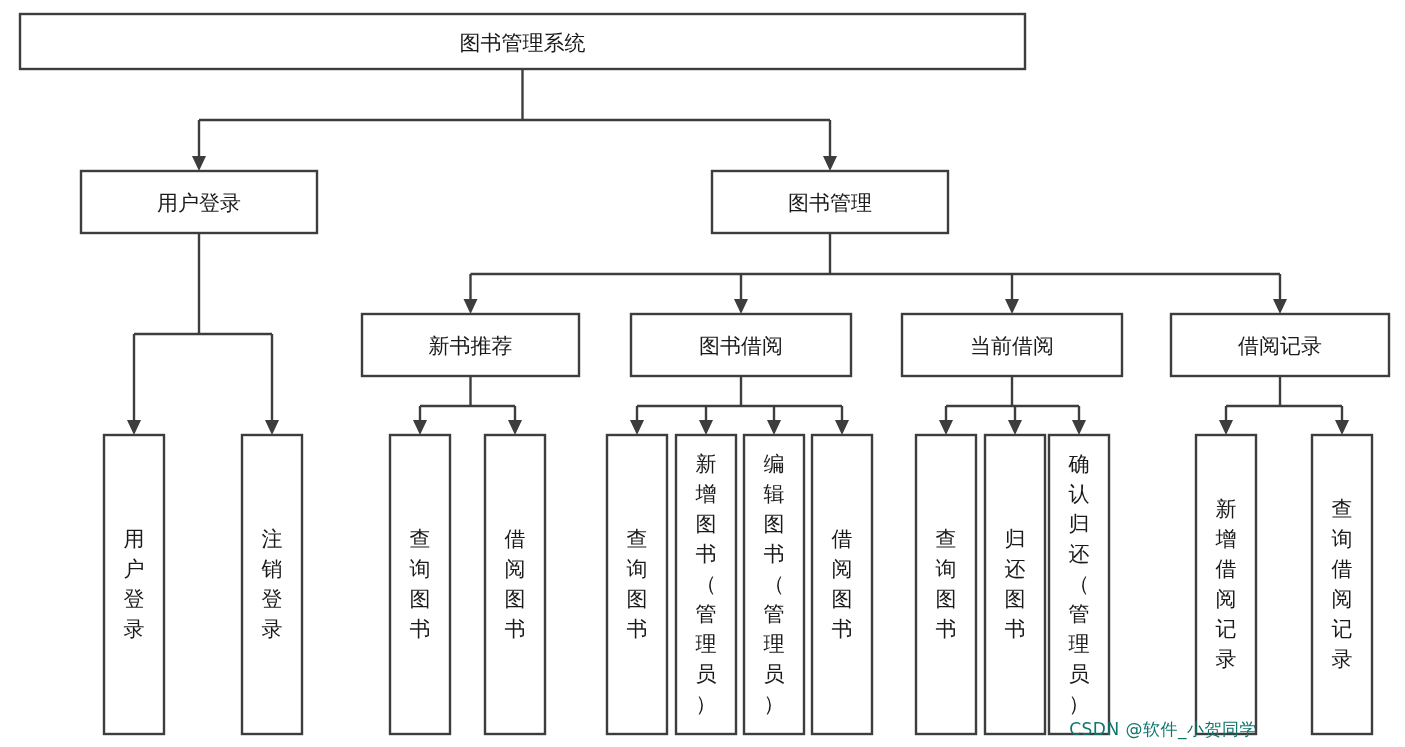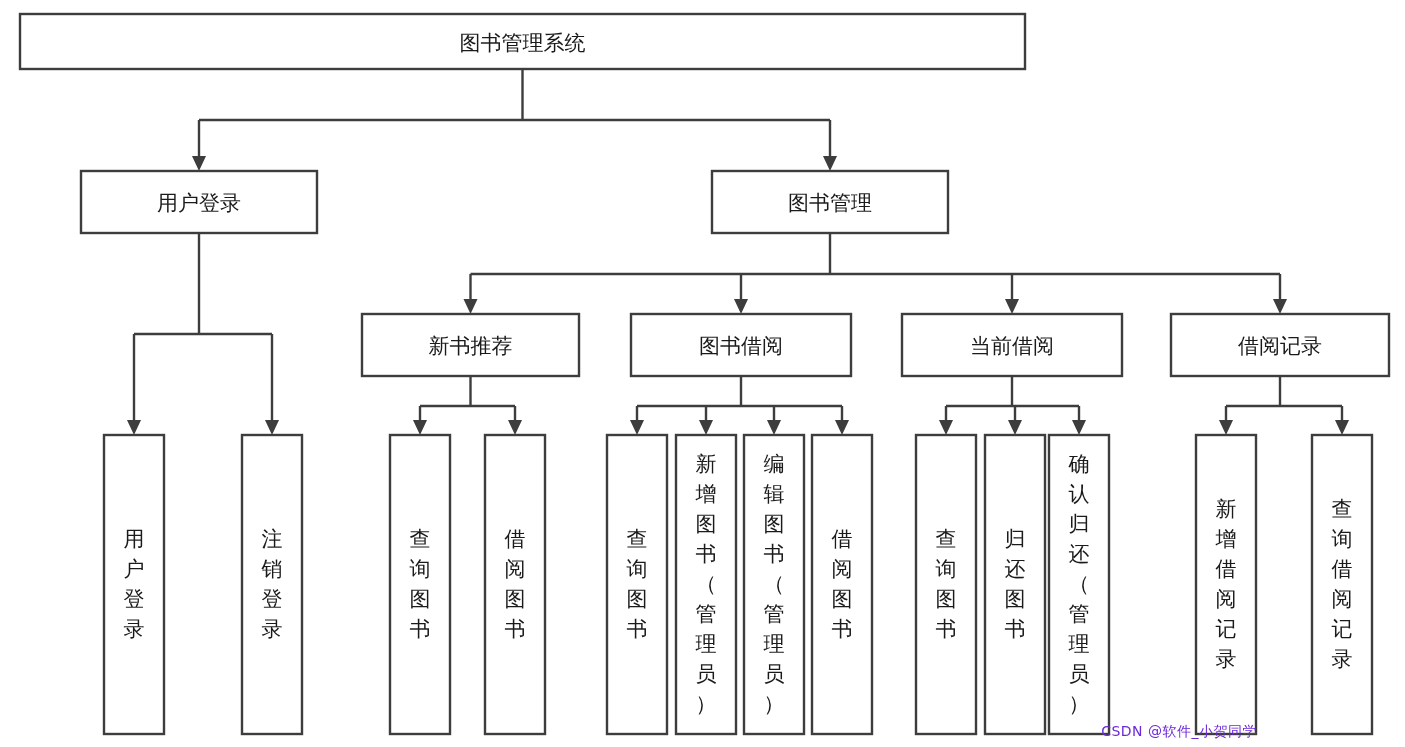--- a/index.html
+++ b/index.html
@@ -51,22 +51,22 @@
     font-family: "DejaVu Sans", "Liberation Sans", sans-serif;
     font-size: 21px;
     fill: #1a1a1a;
     text-anchor: middle;
   }
   .watermark {
     position: absolute;
     right: 8px;
     bottom: 6px;
     font-family: "DejaVu Sans", "Liberation Sans", sans-serif;
-    font-size: 14px;
-    color: #6d28d9;
+    font-size: 17px;
+    color: #0f766e;
     white-space: nowrap;
     letter-spacing: 0.5px;
     pointer-events: none;
   }
 </style>
 </head>
 <body>
 
 <div id="diagram-root">
   <svg id="tree-svg" viewBox="0 0 1405 747">

